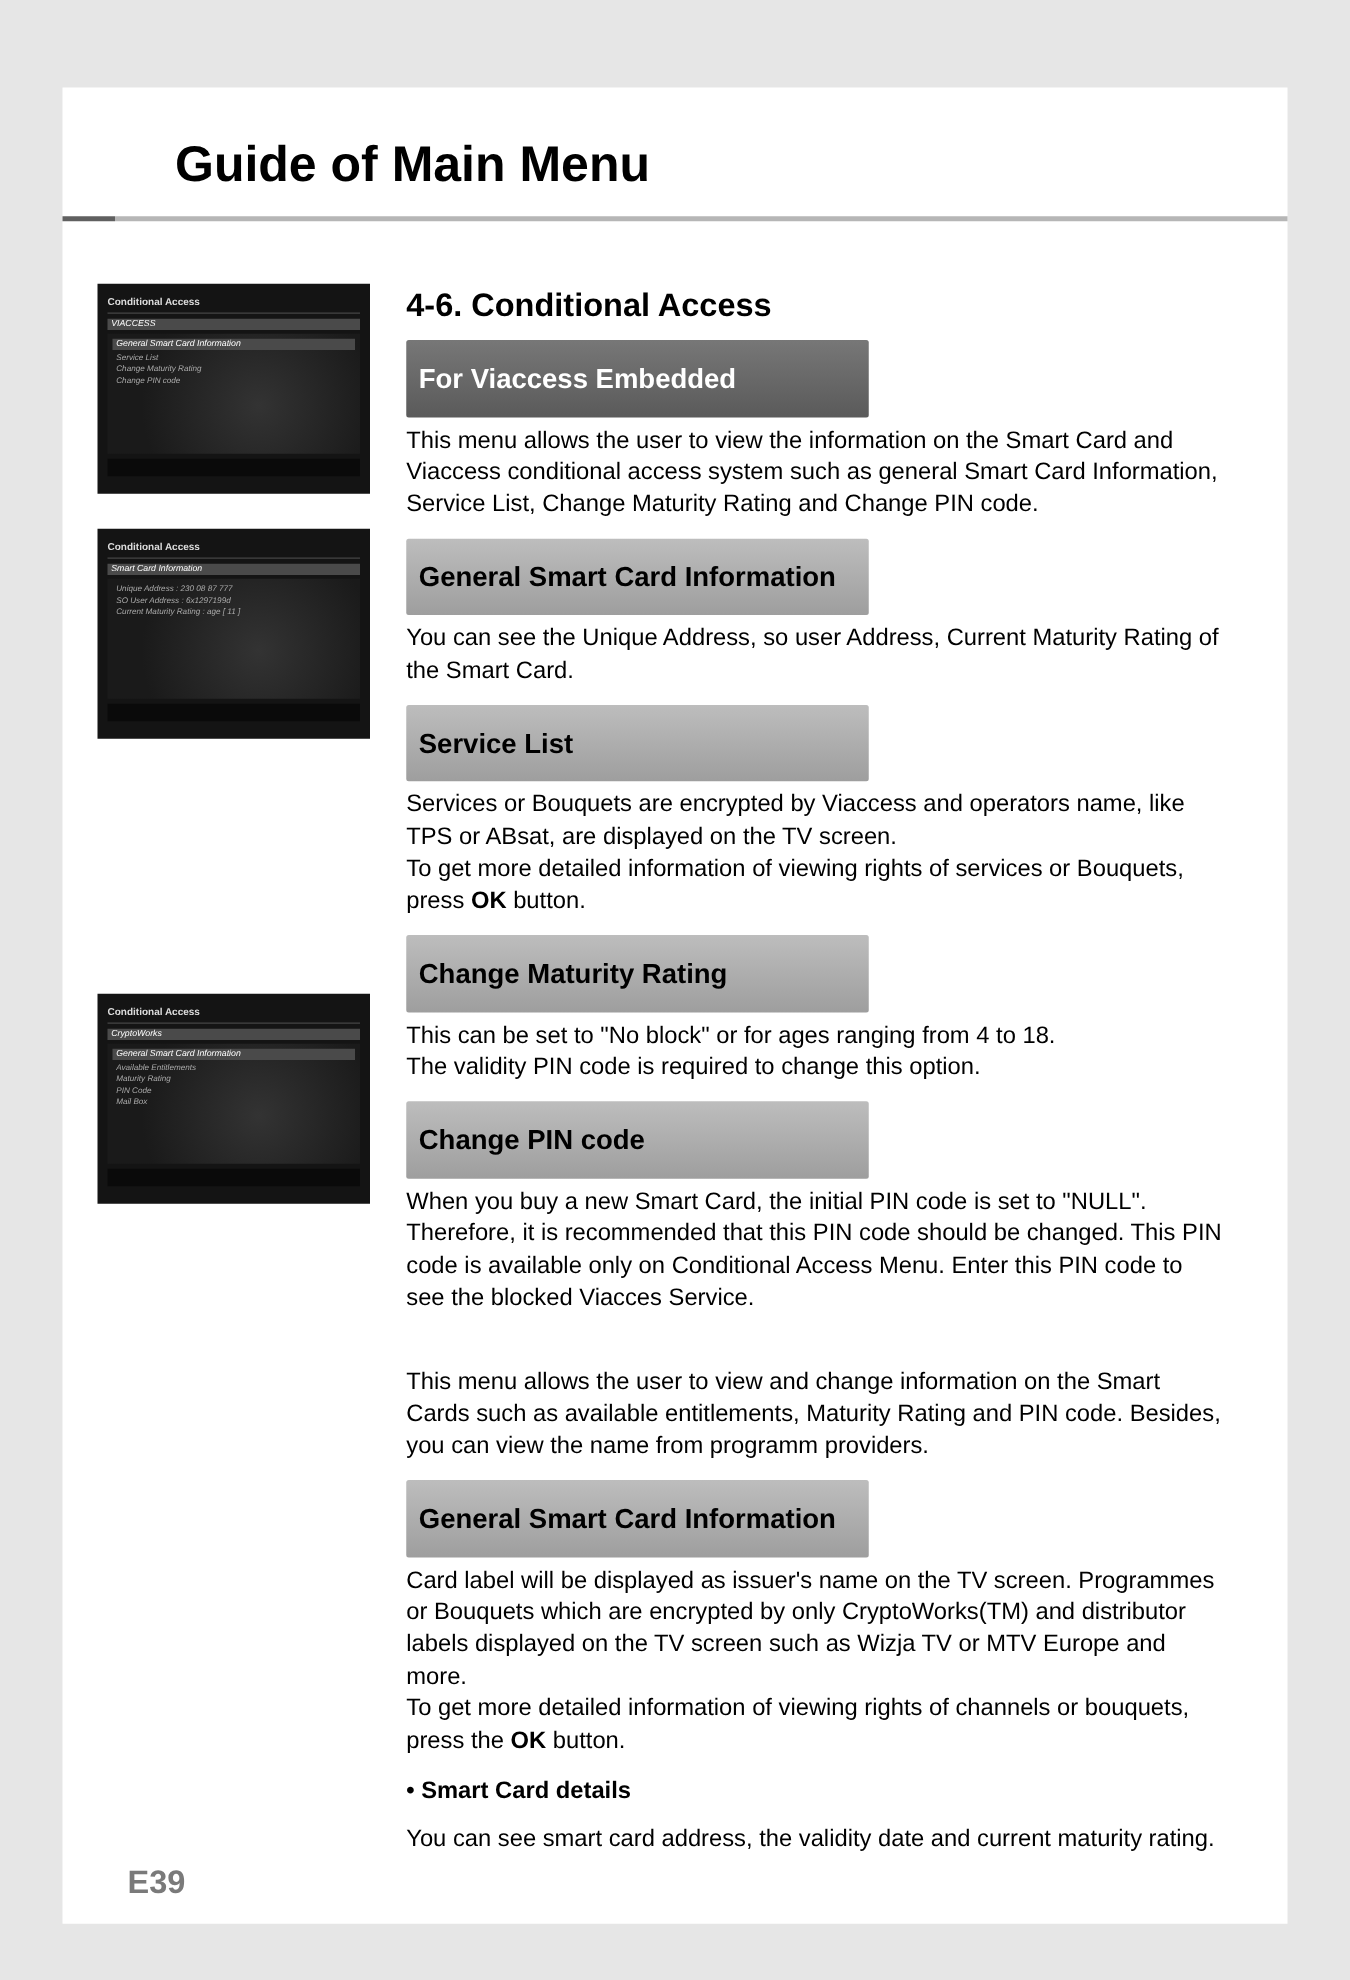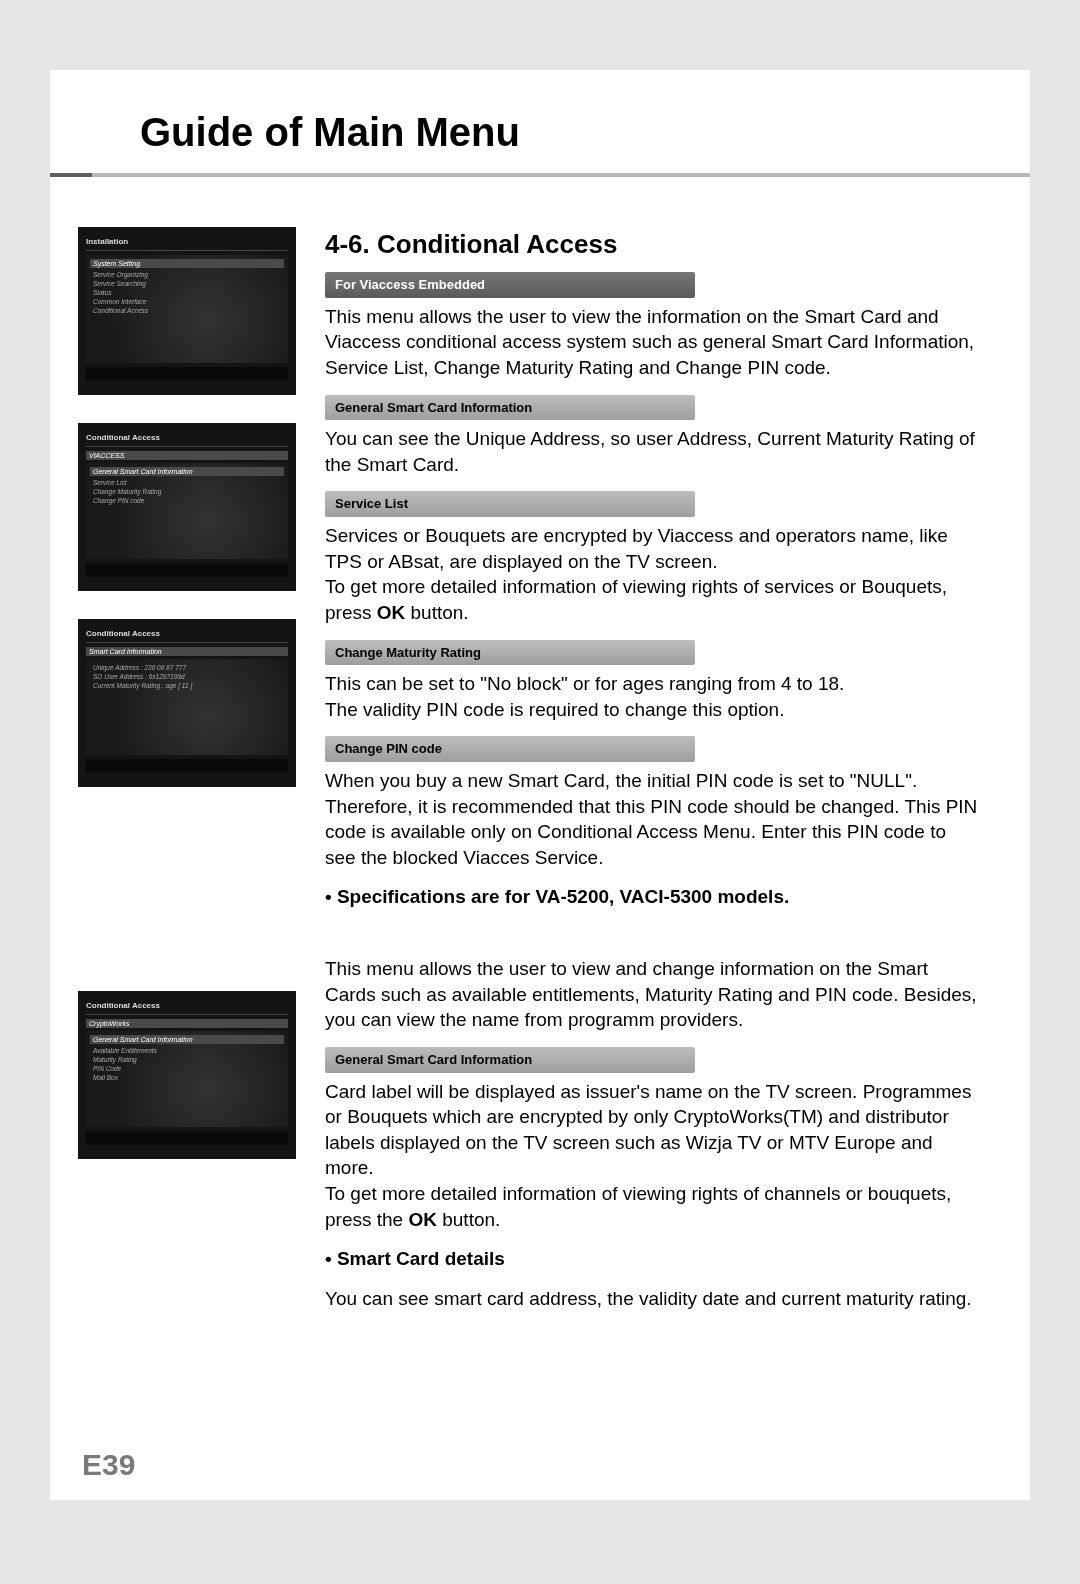--- a/index.html
+++ b/index.html
@@ -62,44 +62,44 @@
     line-height: 1.35;
   }
   .section-title {
     font-weight: bold;
     font-size: 26px;
     margin-bottom: 10px;
   }
   .bar {
     color: #fff;
     font-weight: bold;
-    font-size: 13px;
-    padding: 4px 10px;
+    font-size: 22px;
+    padding: 16px 10px;
     width: 370px;
     margin-bottom: 6px;
     margin-top: 6px;
     border-radius: 2px;
   }
   .bar-dark {
     background: linear-gradient(#777,#5a5a5a);
   }
   .bar-light {
     background: linear-gradient(#bdbdbd,#9e9e9e);
     color: #000;
   }
   .para { margin-bottom: 14px; }
   .note { font-weight: bold; margin-top:4px; margin-bottom:18px; }
   .sub-bold { font-weight: bold; margin-top:8px; margin-bottom:14px; }
   .page-num {
     position: absolute;
     bottom: 18px;
-    left: 32px;
+    left: 52px;
     color: #7a7a7a;
     font-weight: bold;
-    font-size: 30px;
+    font-size: 26px;
   }
   
   .tv {
     width: 218px;
     height: 168px;
     background: #141414;
     padding: 10px 8px 8px 8px;
     position: relative;
   }
   .tv-title {
@@ -132,33 +132,20 @@
       <div class="header-rules">
         <div class="rule-dark"></div>
         <div class="rule-light"></div>
       </div>
     </div>
 
     <div class="columns">
 
       <div class="left-col">
 
-        <div class="tv">
-          <div class="tv-title">Installation</div>
-          <div class="tv-sep"></div>
-          <div class="tv-body">
-            <div class="tv-hl">System Setting</div>
-            <div class="tv-item">Service Organizing</div>
-            <div class="tv-item">Service Searching</div>
-            <div class="tv-item">Status</div>
-            <div class="tv-item">Common Interface</div>
-            <div class="tv-item">Conditional Access</div>
-          </div>
-          <div class="tv-bottom"></div>
-        </div>
 
         <div class="tv">
           <div class="tv-title">Conditional Access</div>
           <div class="tv-sep"></div>
           <div class="tv-hl" style="font-size:7px;margin-bottom:3px;">VIACCESS</div>
           <div class="tv-body" style="height:96px;">
             <div class="tv-hl">General Smart Card Information</div>
             <div class="tv-item">Service List</div>
             <div class="tv-item">Change Maturity Rating</div>
             <div class="tv-item">Change PIN code</div>
@@ -211,21 +198,20 @@
           <span>To get more detailed information of viewing rights of services or Bouquets, press </span><b>OK</b><span> button.</span>
         </div>
 
         <div class="bar bar-light">Change Maturity Rating</div>
         <div>This can be set to "No block" or for ages ranging from 4 to 18.</div>
         <div class="para">The validity PIN code is required to change this option.</div>
 
         <div class="bar bar-light">Change PIN code</div>
         <div class="para">When you buy a new Smart Card, the initial PIN code is set to "NULL". Therefore, it is recommended that this PIN code should be changed. This PIN code is available only on Conditional Access Menu. Enter this PIN code to see the blocked Viacces Service.</div>
 
-        <div class="note">• Specifications are for VA-5200, VACI-5300 models.</div>
 
         <div style="height:28px"></div>
 
         <div class="para">This menu allows the user to view and change information on the Smart Cards such as available entitlements, Maturity Rating and PIN code. Besides, you can view the name from programm providers.</div>
 
         <div class="bar bar-light">General Smart Card Information</div>
         <div>Card label will be displayed as issuer's name on the TV screen. Programmes or Bouquets which are encrypted by only CryptoWorks(TM) and distributor labels displayed on the TV screen such as Wizja TV or MTV Europe and more.</div>
         <div class="para">
           <span>To get more detailed information of viewing rights of channels or bouquets, press the </span><b>OK</b><span> button.</span>
         </div>

